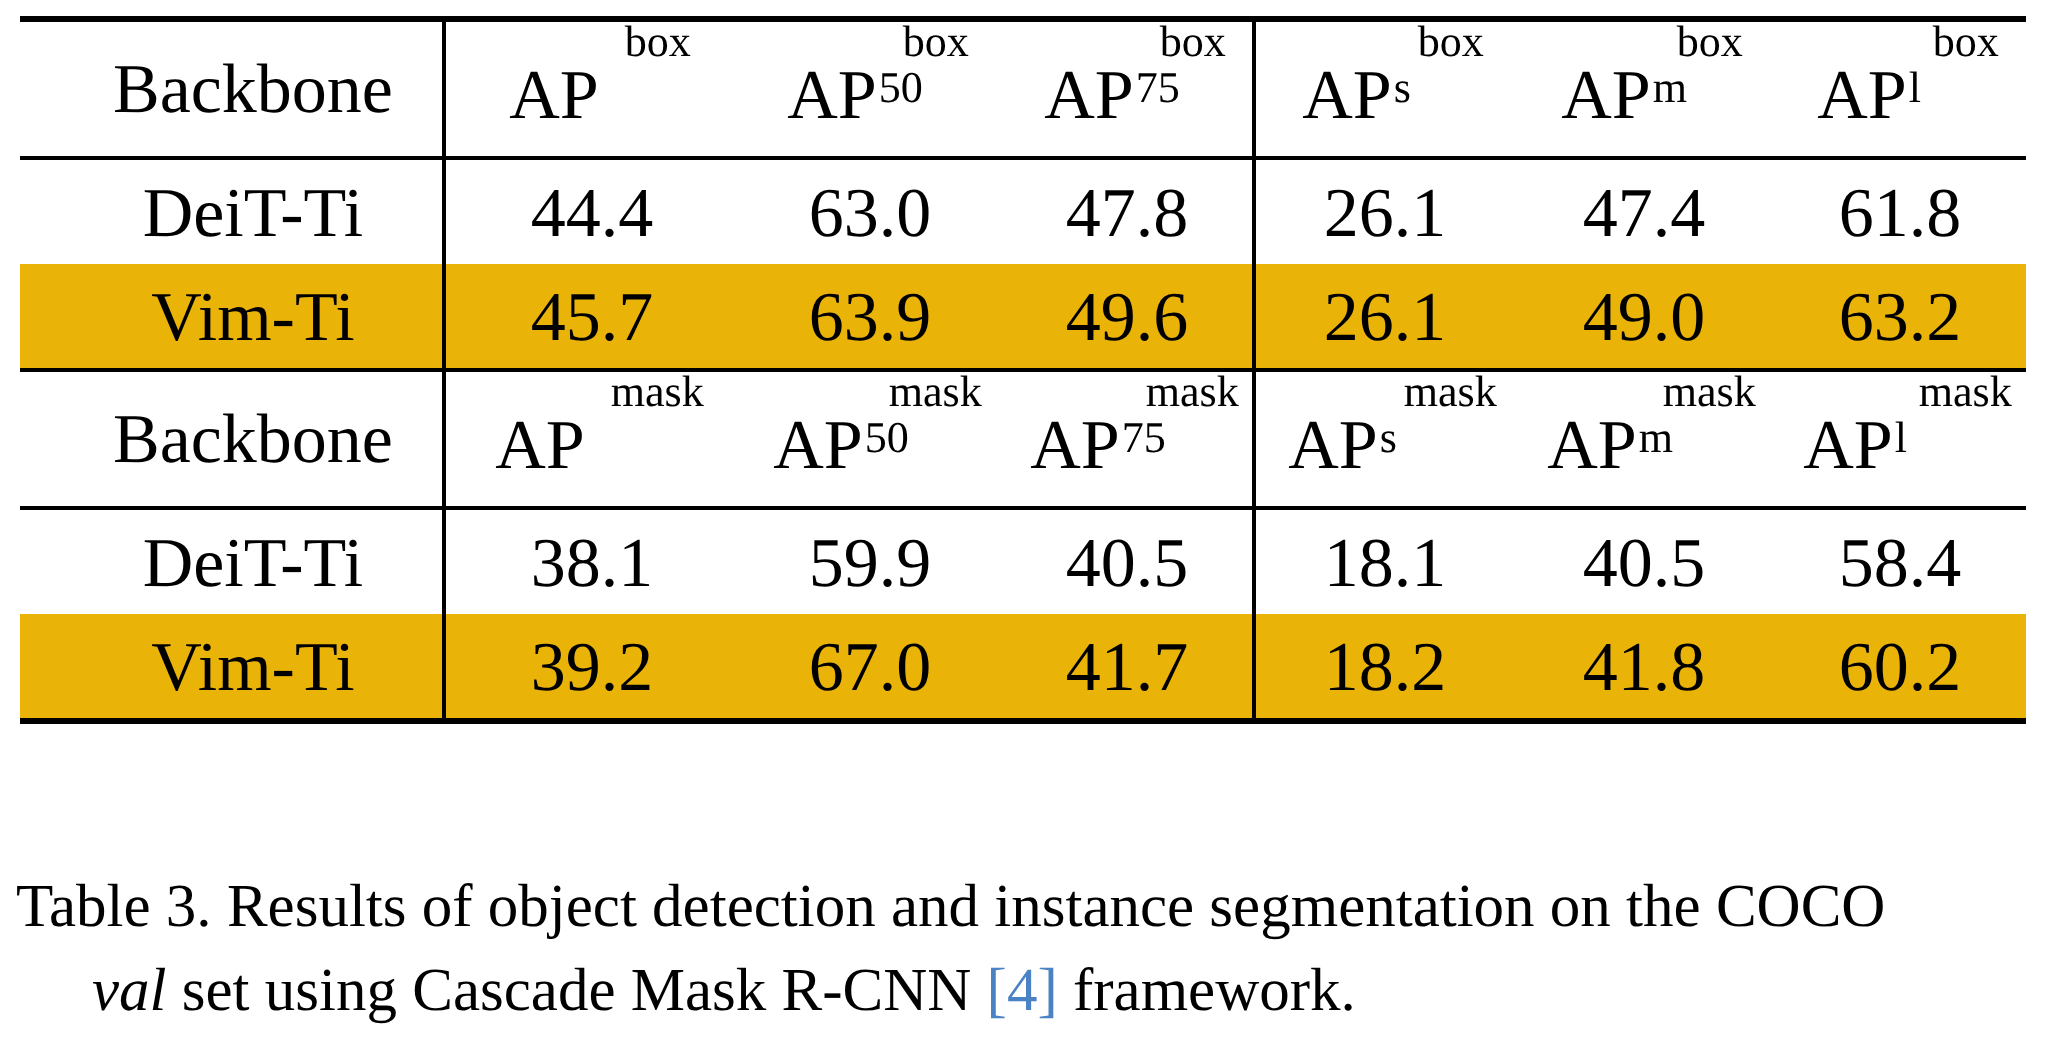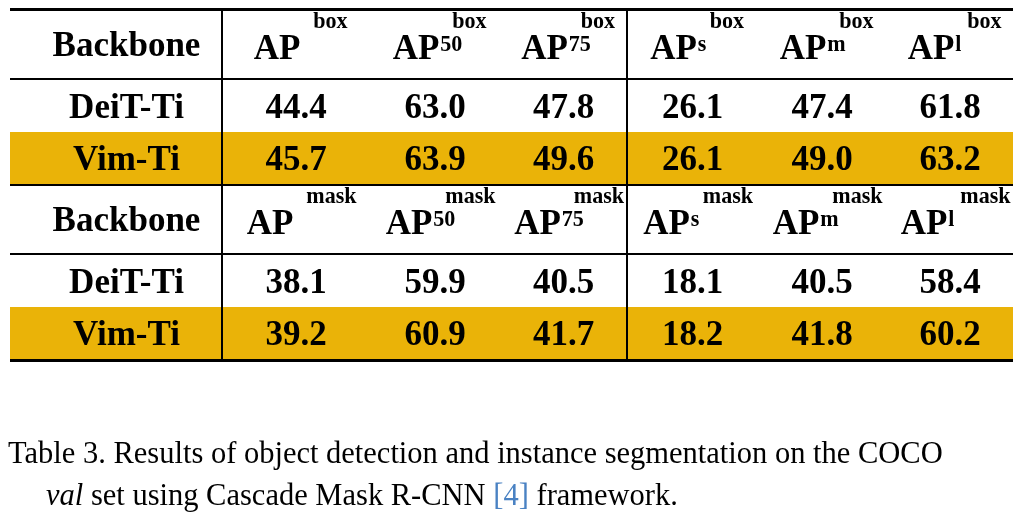--- a/index.html
+++ b/index.html
@@ -27,21 +27,21 @@
   table.results {
     border-collapse: collapse;
     width: 1003px;
     table-layout: fixed;
   }
 
   table.results td,
   table.results th {
     padding: 0;
     margin: 0;
-    font-weight: bold;
+    font-weight: normal;
     text-align: center;
     vertical-align: middle;
     font-size: 35px;
     line-height: 1.0;
   }
 
   
   col.c-backbone { width: 212px; }
   col.c-m1       { width: 147px; }
   col.c-m2       { width: 132px; }
@@ -247,21 +247,21 @@
         <td>59.9</td>
         <td>40.5</td>
         <td class="vsep-left">18.1</td>
         <td>40.5</td>
         <td>58.4</td>
       </tr>
 
       <tr class="data-row highlight rule-bottom">
         <td class="cell-backbone">Vim-Ti</td>
         <td class="vsep-left">39.2</td>
-        <td>60.9</td>
+        <td>67.0</td>
         <td>41.7</td>
         <td class="vsep-left">18.2</td>
         <td>41.8</td>
         <td>60.2</td>
       </tr>
 
     </tbody>
   </table>
 </div>
 

